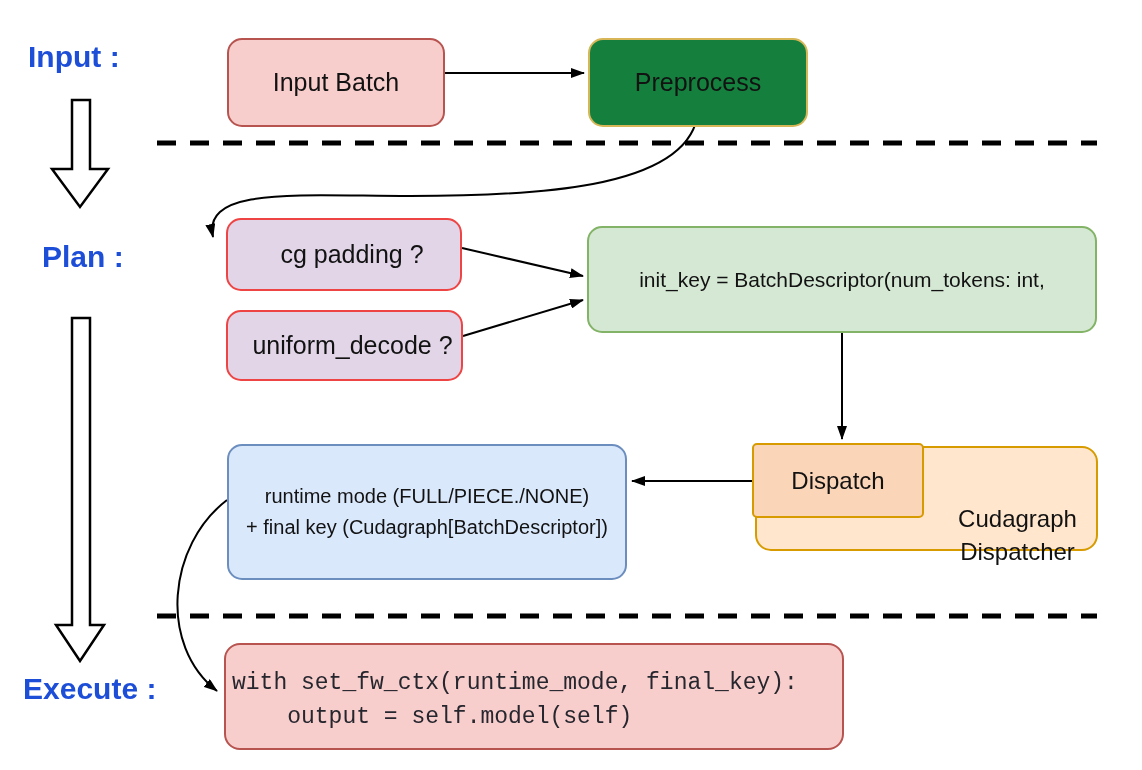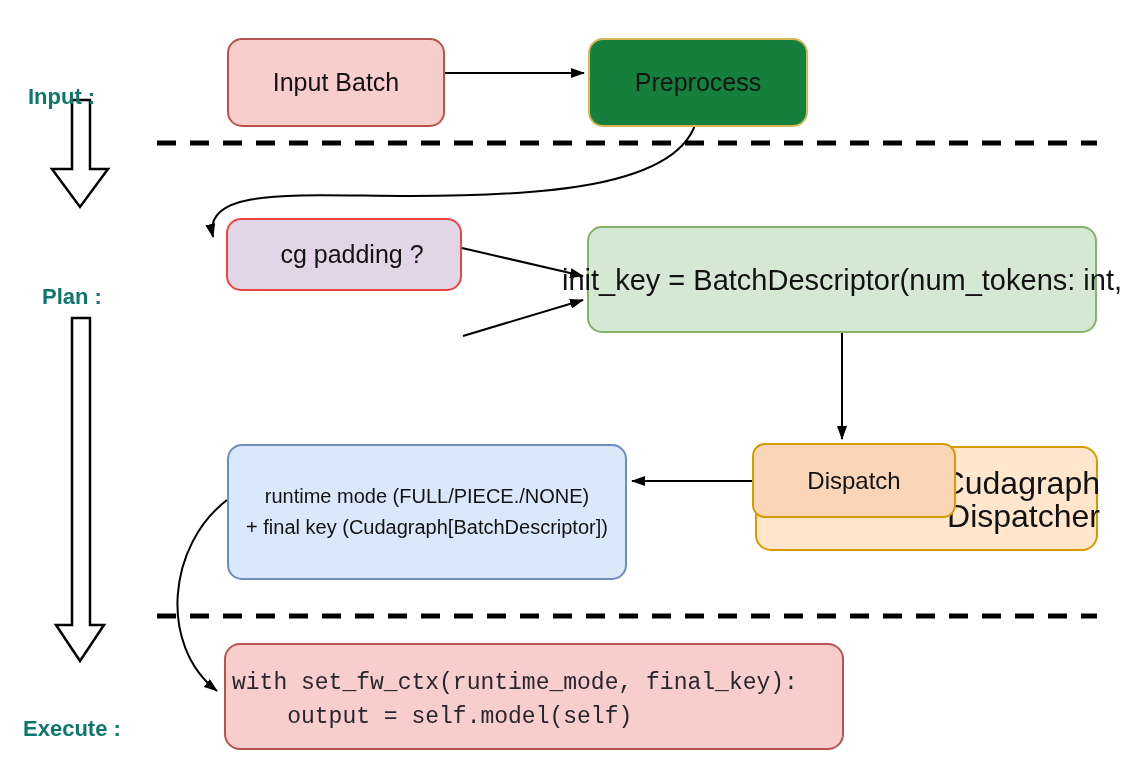--- a/index.html
+++ b/index.html
@@ -9,24 +9,23 @@
     height:770px;
     background:#ffffff;
     font-family:"Liberation Sans", sans-serif;
     color:#121212;
     overflow:hidden;
   }
   .layer{position:absolute;left:0;top:0;}
   .stage-label{
     position:absolute;
     font-weight:bold;
-    font-size:22px;
-    color:#0f766e;
+    font-size:30px;
+    color:#1d4ed8;
     white-space:nowrap;
-    margin-top:44px;
   }
   .node{
     position:absolute;
     box-sizing:border-box;
     border-radius:15px;
     display:flex;
     flex-direction:column;
     align-items:center;
     justify-content:center;
     text-align:center;
@@ -36,44 +35,45 @@
   .red   {background:#F8CECC;border:2px solid #B85450;}
   .yellow{background:#15803d;border:2px solid #D6B656;}
   .purple{background:#E1D5E7;border:2px solid #ef4444;padding-left:16px;}
   .green {background:#D5E8D4;border:2px solid #82B366;}
   .blue  {background:#DAE8FC;border:2px solid #6C8EBF;}
   .orange-container{background:#FFE6CC;border:2px solid #D79B00;}
   .orange-inner   {background:#FAD5B8;border:2px solid #D79B00;}
 
   .fs25{font-size:25px;margin-top:10px;}
   .fs24{font-size:24px;}
-  .fs23{font-size:29px;line-height:32px;}
+  .fs23{font-size:21px;line-height:32px;}
   .fs20{font-size:20px;line-height:31px;}
 
   .code-box{
     position:absolute;
     box-sizing:border-box;
     border-radius:16px;
     background:#F8CECC;
     border:2px solid #B85450;
     font-family:"Liberation Mono", monospace;
     font-size:23px;
     line-height:34px;
     color:#26262e;
     padding:21px 10px 0 6px;
     text-align:left;
   }
   .code-box .ln{display:block;white-space:pre;}
 
   .dispatcher-text{
     position:absolute;
-    text-align:right;
-    font-size:32px;
+    text-align:center;
+    font-size:24px;
     line-height:33px;
     white-space:nowrap;
+    margin-top:35px;
   }
 </style>
 </head>
 <body>
 
 <div class="canvas">
 
   <svg class="layer" width="1142" height="770">
     <defs>
       <marker id="ah" viewBox="0 0 14 10" markerWidth="14" markerHeight="10" refX="13" refY="5" orient="auto" markerUnits="userSpaceOnUse">
@@ -104,30 +104,33 @@
   <div class="node red fs25" style="left:227px;top:28px;width:218px;height:89px;">
     <span class="ln">Input Batch</span>
   </div>
   <div class="node yellow fs25" style="left:588px;top:28px;width:220px;height:89px;">
     <span class="ln">Preprocess</span>
   </div>
 
   <div class="node purple fs25" style="left:226px;top:208px;width:236px;height:73px;">
     <span class="ln">cg padding ?</span>
   </div>
+  <div class="node purple fs25" style="left:226px;top:300px;width:237px;height:71px;">
+    <span class="ln">uniform_decode ?</span>
+  </div>
   <div class="node green fs23" style="left:587px;top:226px;width:510px;height:107px;">
     <span class="ln">init_key = BatchDescriptor(num_tokens: int,</span>
   </div>
 
   <div class="node orange-container" style="left:755px;top:446px;width:343px;height:105px;border-radius:16px;"></div>
   <div class="dispatcher-text" style="left:935px;top:467px;width:165px;">
     <span class="ln">Cudagraph</span><br>
     <span class="ln">Dispatcher</span>
   </div>
-  <div class="node orange-inner fs24" style="left:752px;top:443px;width:204px;height:75px;border-radius:13px;">
+  <div class="node orange-inner fs24" style="left:752px;top:443px;width:172px;height:75px;border-radius:5px;">
     <span class="ln">Dispatch</span>
   </div>
 
   <div class="node blue fs20" style="left:227px;top:444px;width:400px;height:136px;">
     <span class="ln">runtime mode (FULL/PIECE./NONE)</span>
     <span class="ln">+ final key (Cudagraph[BatchDescriptor])</span>
   </div>
 
   <div class="code-box" style="left:224px;top:643px;width:620px;height:107px;">
     <span class="ln">with set_fw_ctx(runtime_mode, final_key):</span>

